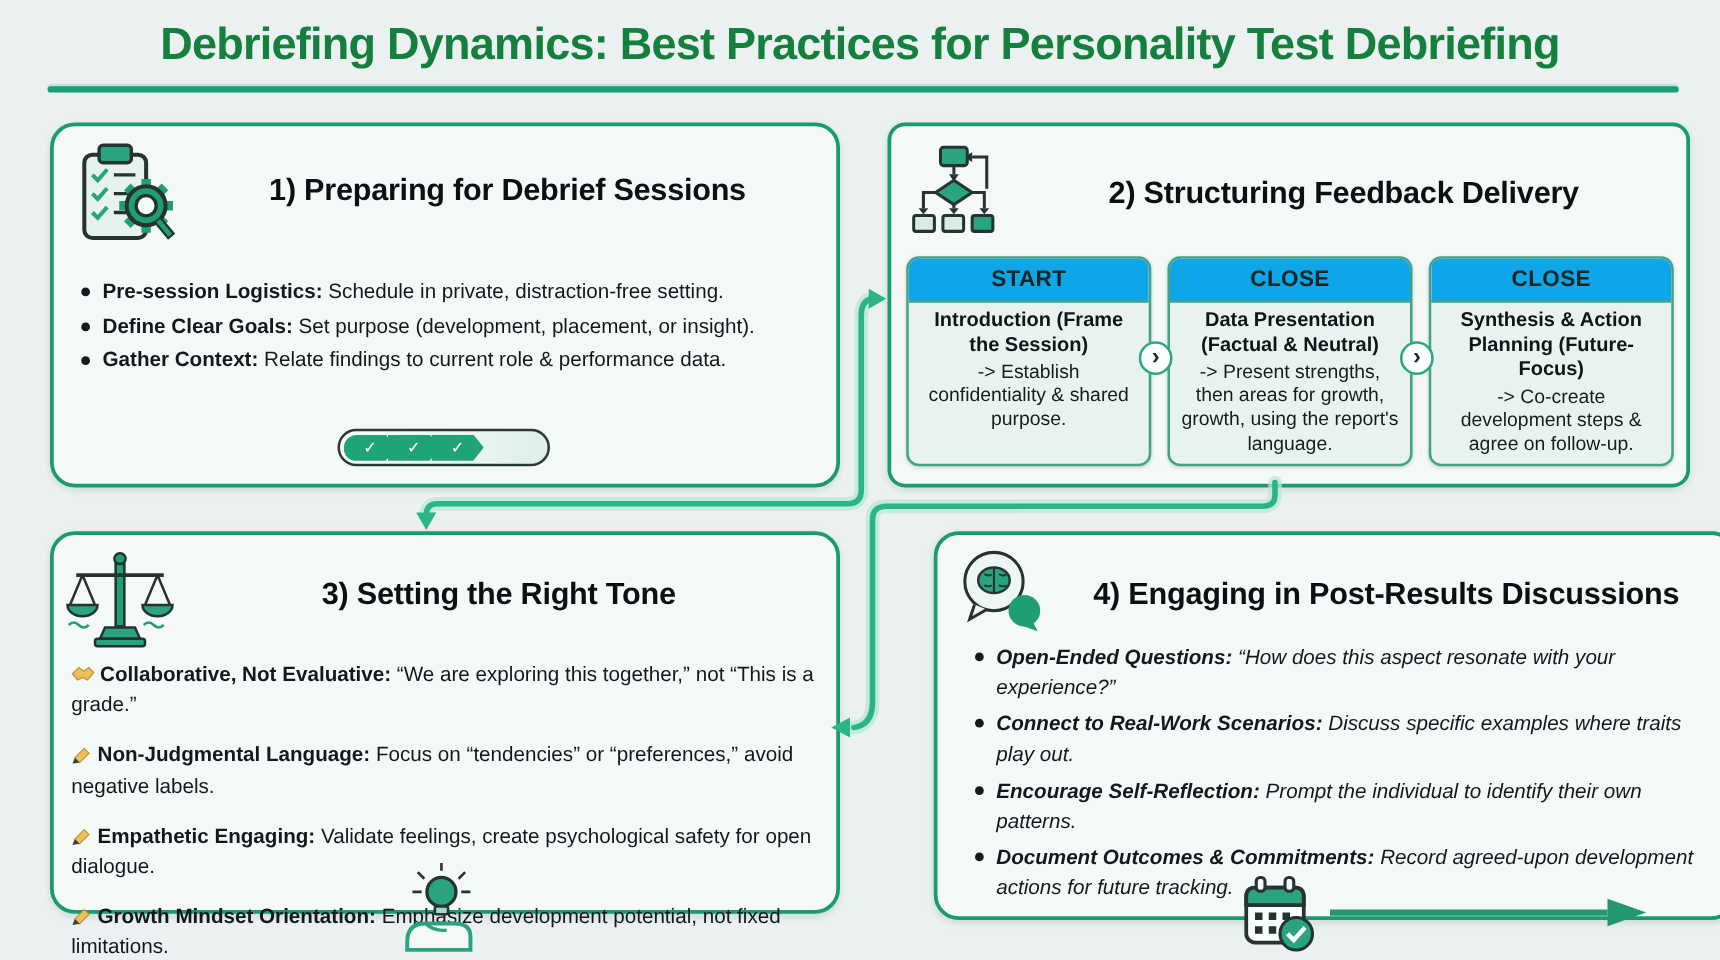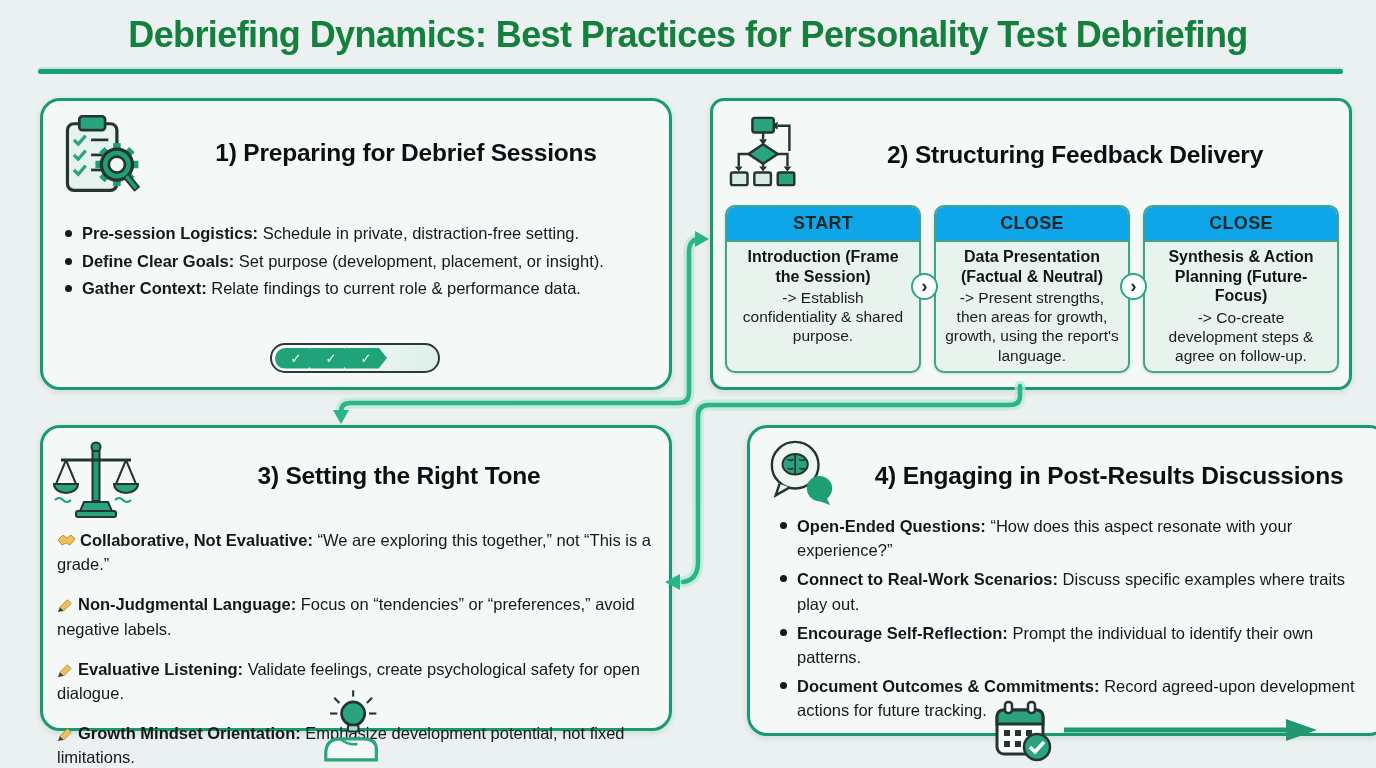--- a/index.html
+++ b/index.html
@@ -37,21 +37,21 @@
   .hdr-icon{position:absolute;}
   
   .dot-list{position:absolute;list-style:none;margin:0;padding:0;font-size:16.5px;}
   #panel1 .dot-list{left:18px;top:119px;right:6px;line-height:27.5px;}
   .dot-list li{position:relative;padding-left:21px;}
   .dot-list .dot{
     position:absolute;left:4px;top:10px;width:7px;height:7px;border-radius:50%;
     background:#15181c;
   }
   #panel4 .dot-list{left:26px;top:86px;right:12px;line-height:24.2px;}
-  #panel4 .dot-list li{margin-bottom:5px;}
+  #panel4 .dot-list li{margin-bottom:5px;font-style:italic;}
   #panel4 .dot-list .dot{top:8px;}
   .b{font-weight:bold;}
   
   .progress-pill{
     position:absolute;left:227px;top:242px;width:170px;height:30px;
     border:2.5px solid #2b3a36;border-radius:16px;
     background:linear-gradient(90deg,#ffffff, #ddefe8);
     display:flex;align-items:center;padding:0 3px;box-sizing:border-box;overflow:hidden;
   }
   .chev{
@@ -195,21 +195,21 @@
     <p><svg class="mini-icon" width="19" height="15" viewBox="0 0 19 15">
           <path d="M1 7 L6 2 L10 5 L14 2 L18 6 L13 12 L9 10 L5 12 Z" fill="#ecc158" stroke="#c1913a" stroke-width="1"></path>
         </svg><span class="b">Collaborative, Not Evaluative:</span><span> “We are exploring this together,” not “This is a grade.”</span></p>
     <p><svg class="mini-icon" width="17" height="17" viewBox="0 0 18 18">
           <polygon points="3,13 11,5 15,9 7,17" fill="#ecc158" stroke="#c1913a" stroke-width="1"></polygon>
           <polygon points="3,13 7,17 1,18" fill="#35423f"></polygon>
         </svg><span class="b">Non-Judgmental Language:</span><span> Focus on “tendencies” or “preferences,” avoid negative labels.</span></p>
     <p><svg class="mini-icon" width="17" height="17" viewBox="0 0 18 18">
           <polygon points="3,13 11,5 15,9 7,17" fill="#ecc158" stroke="#c1913a" stroke-width="1"></polygon>
           <polygon points="3,13 7,17 1,18" fill="#35423f"></polygon>
-        </svg><span class="b">Evaluative Listening:</span><span> Validate feelings, create psychological safety for open dialogue.</span></p>
+        </svg><span class="b">Empathetic Engaging:</span><span> Validate feelings, create psychological safety for open dialogue.</span></p>
     <p><svg class="mini-icon" width="17" height="17" viewBox="0 0 18 18">
           <polygon points="3,13 11,5 15,9 7,17" fill="#ecc158" stroke="#c1913a" stroke-width="1"></polygon>
           <polygon points="3,13 7,17 1,18" fill="#35423f"></polygon>
         </svg><span class="b">Growth Mindset Orientation:</span><span> Emphasize development potential, not fixed limitations.</span></p>
   </div>
 </div>
 
 <div class="panel" id="panel4">
   <svg class="hdr-icon" style="left:16px;top:10px" width="70" height="70" viewBox="0 0 72 70">
     <circle cx="30" cy="27" r="24" fill="#eef6f2" stroke="#253331" stroke-width="2.5"></circle>

